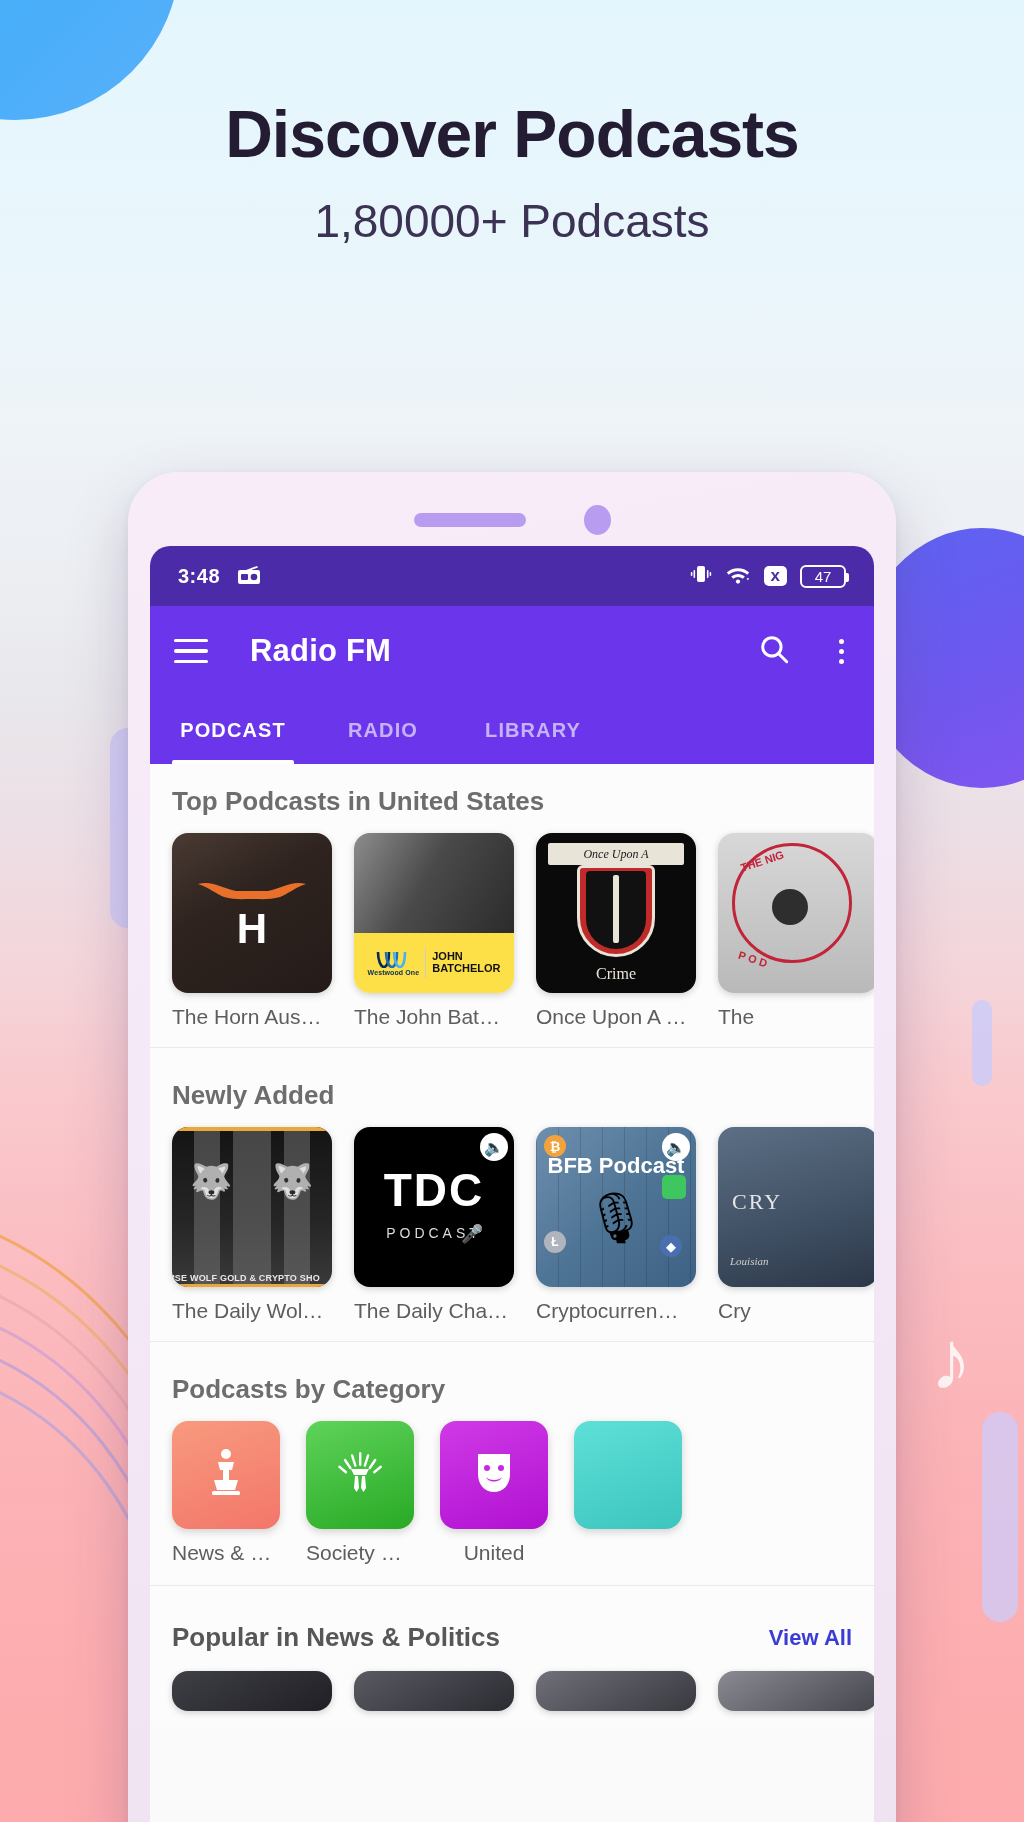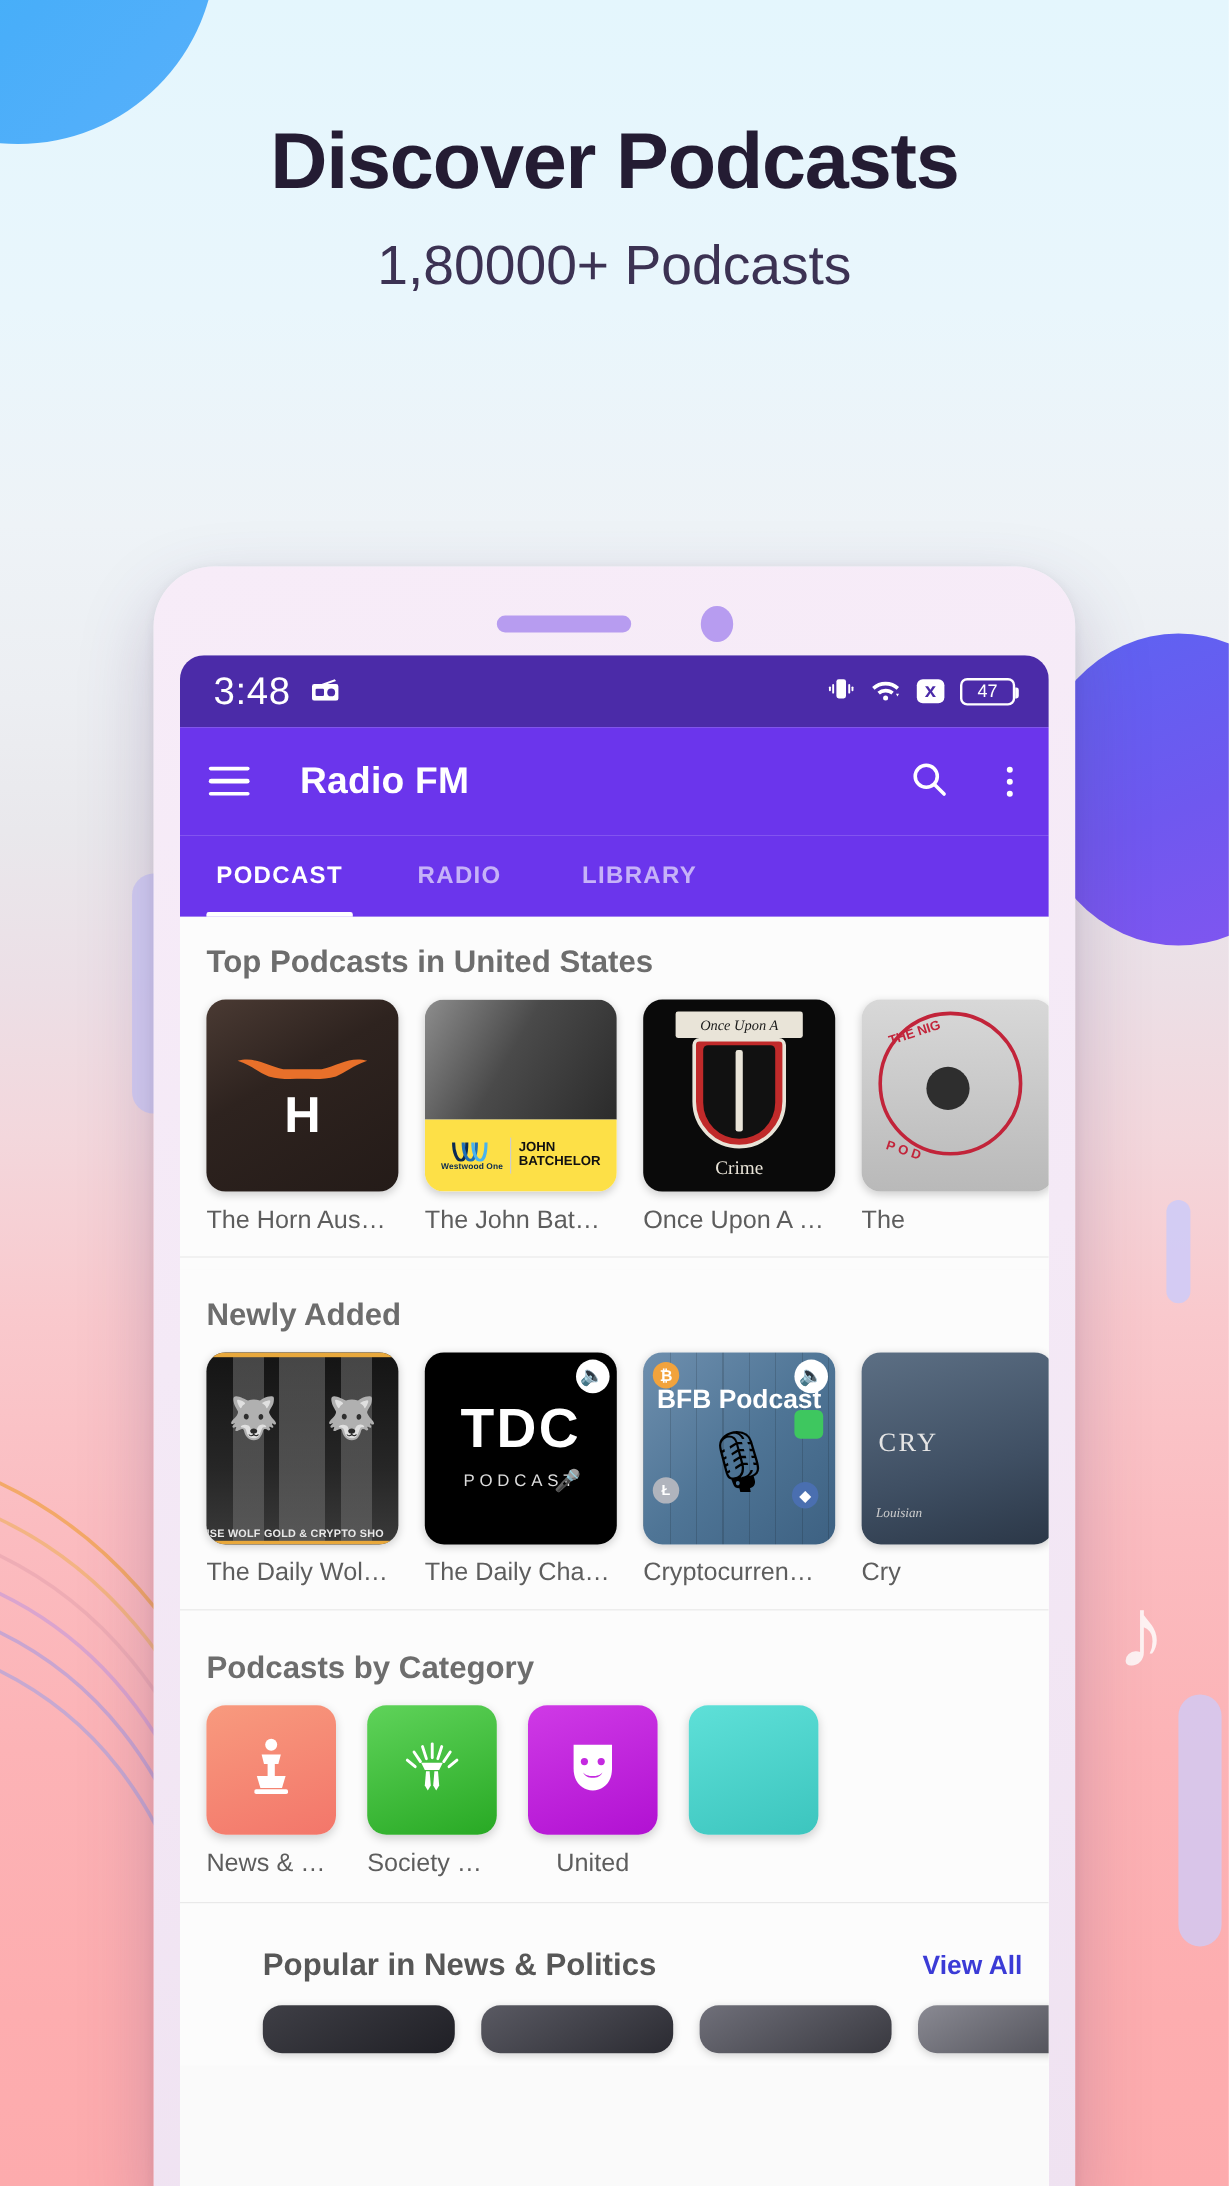--- a/index.html
+++ b/index.html
@@ -90,21 +90,21 @@
     position:relative;
   }
 
   
   .statusbar{
     height:60px; background:#4b2ba8;
     display:flex; align-items:center; justify-content:space-between;
     padding:0 28px; color:#fff;
   }
   .sb-left{ display:flex; align-items:center; gap:16px; }
-  .sb-time{ font-size:32px; font-weight:normal; letter-spacing:.5px; }
+  .sb-time{ font-size:20px; font-weight:bold; letter-spacing:.5px; }
   .sb-right{ display:flex; align-items:center; gap:13px; }
   .ic{ display:inline-block; }
   .batt{
     border:2.5px solid #fff; border-radius:6px; padding:1px 5px;
     font-size:15px; font-weight:normal; min-width:46px; text-align:center;
     position:relative;
   }
   .batt::after{
     content:""; position:absolute; right:-5px; top:6px;
     width:3px; height:9px; background:#fff; border-radius:0 2px 2px 0;
@@ -335,21 +335,21 @@
                 </div>
                 <div style="width:1px;height:30px;background:#ccc;"></div>
                 <div style="font-size:11px;color:#111;font-weight:bold;line-height:1.05;text-align:left;">JOHN<br>BATCHELOR</div>
               </div>
             </div>
             <div class="pod-label">The John Bat…</div>
           </div>
 
           <div class="pod">
             <div class="art a-once">
-              <div style="position:absolute;left:50%;top:10px;transform:translateX(-50%);width:106px;height:22px;background:#e9e4d8;border-radius:2px;display:flex;align-items:center;justify-content:center;">
+              <div style="position:absolute;left:50%;top:10px;transform:translateX(-50%);width:136px;height:22px;background:#e9e4d8;border-radius:2px;display:flex;align-items:center;justify-content:center;">
                 <span style="font-size:12px;color:#1a1a1a;font-family:'Liberation Serif',serif;font-style:italic;">Once Upon A</span>
               </div>
               <div style="position:absolute;left:50%;top:32px;transform:translateX(-50%);width:78px;height:92px;background:#c02a2a;border:3px solid #e9e4d8;border-radius:6px 6px 40px 40px;"></div>
               <div style="position:absolute;left:50%;top:38px;transform:translateX(-50%);width:60px;height:78px;background:#111;border-radius:4px 4px 30px 30px;"></div>
               <div style="position:absolute;left:50%;top:42px;transform:translateX(-50%);width:6px;height:68px;background:#e9e4d8;border-radius:2px;"></div>
               <div style="position:absolute;left:50%;bottom:10px;transform:translateX(-50%);font-family:'Liberation Serif',serif;color:#e9e4d8;font-size:16px;">Crime</div>
             </div>
             <div class="pod-label">Once Upon A …</div>
           </div>
 
@@ -482,21 +482,21 @@
 
           <div class="cat">
             <div class="tile" style="background:linear-gradient(160deg,#5ee0d8,#3cc5be);"></div>
             <div class="cat-label"></div>
           </div>
 
         </div>
         <div class="divider" style="margin-top:20px;"></div>
       </div>
 
-      <div class="section" style="padding-top:0;padding-left:47px;">
+      <div class="section" style="padding-top:0;">
         <div class="popular-head">
           <div class="sec-title">Popular in News &amp; Politics</div>
           <div class="view-all">View All</div>
         </div>
         <div class="row" style="padding-top:6px;">
           <div class="pod">
             <div class="art" style="background:linear-gradient(150deg,#3f3f46,#1f1f25);height:40px;"></div>
           </div>
           <div class="pod">
             <div class="art" style="background:linear-gradient(150deg,#5a5a63,#2a2a31);height:40px;"></div>

